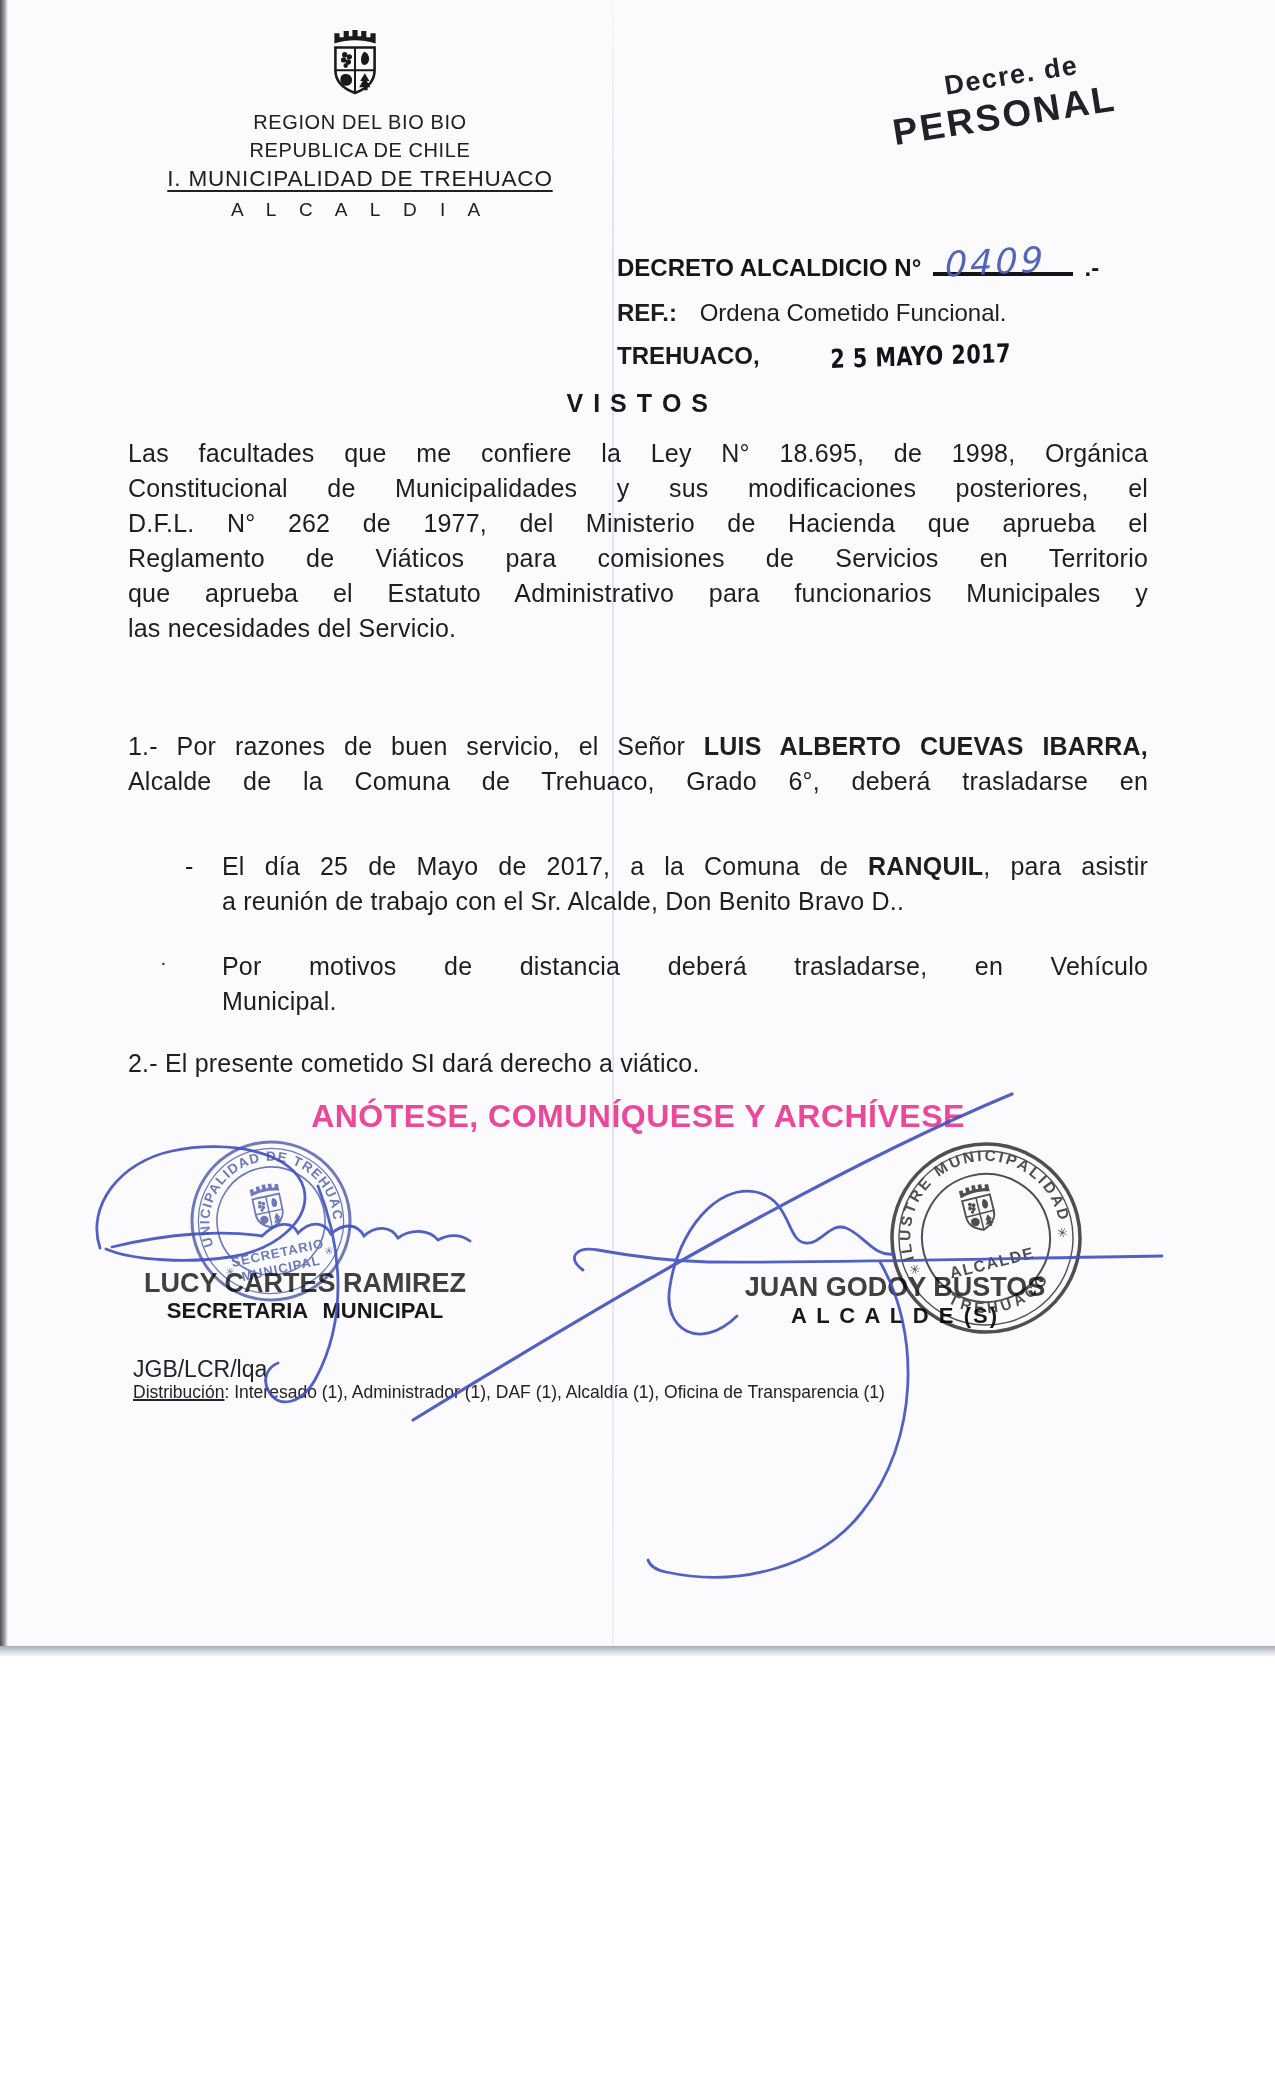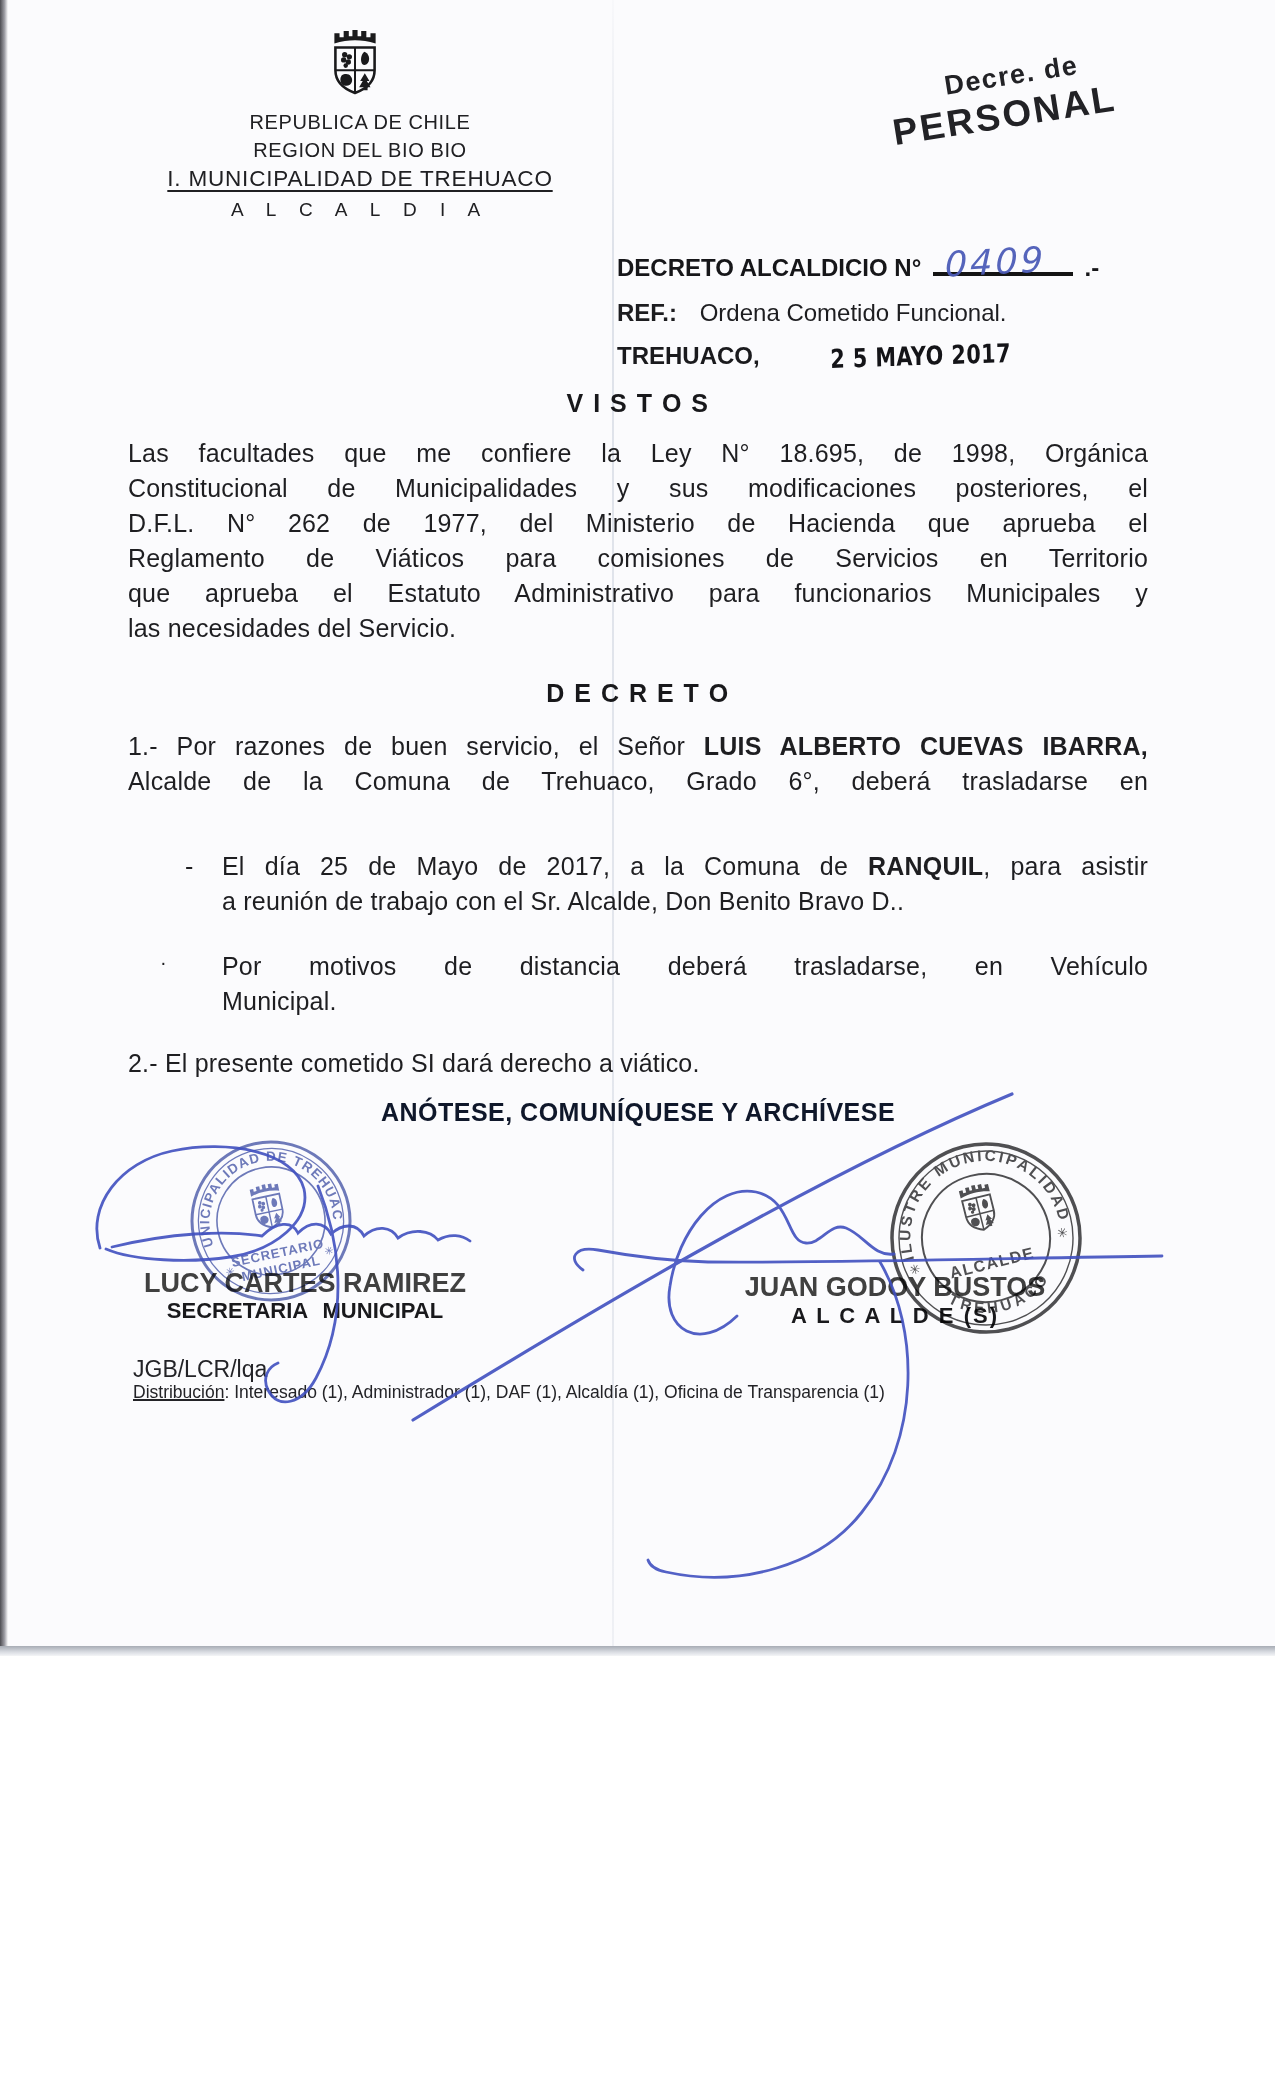--- a/index.html
+++ b/index.html
@@ -45,21 +45,21 @@
   .body-block{position:absolute;left:128px;width:1020px;font-size:25px;line-height:35px;
               color:#1e1e21;z-index:2;letter-spacing:0.2px;margin-top:13px;}
   .jl{text-align:justify;text-align-last:justify;}
   .nl{text-align:left;}
   .b{font-weight:bold;}
   .ind{padding-left:94px;position:relative;}
   .marker-dash{position:absolute;left:57px;top:0;}
   .marker-dot{position:absolute;left:32px;top:-4px;font-size:20px;}
 
   .closing{position:absolute;left:128px;top:1098px;width:1020px;text-align:center;
-           font-weight:bold;font-size:25px;letter-spacing:0.5px;color:#0f172a;z-index:2;}
+           font-weight:bold;font-size:32px;letter-spacing:0.5px;color:#ec4899;z-index:2;}
 
   .sig-name{position:absolute;text-align:center;font-weight:bold;font-size:27px;color:#404040;z-index:2;}
   .sig-title{position:absolute;text-align:center;font-weight:bold;font-size:22px;color:#19191c;z-index:2;}
   .stamp-svg{position:absolute;z-index:3;mix-blend-mode:multiply;pointer-events:none;}
   .sig-svg{position:absolute;left:0;top:0;z-index:4;pointer-events:none;}
 
   .footer-initials{position:absolute;left:133px;top:1356px;font-size:23px;color:#232327;z-index:2;}
   .footer-dist{position:absolute;left:133px;top:1382px;font-size:17.5px;color:#232327;z-index:2;white-space:nowrap;}
   .footer-dist .u{text-decoration:underline;text-decoration-thickness:1.5px;}
 </style>
@@ -91,22 +91,22 @@
         </g>
       </symbol>
     </defs>
   </svg>
 
   <svg class="emblem" viewBox="0 0 64 72">
     <use href="#escudo"></use>
   </svg>
 
   <div class="hdr">
+    <div class="hdr-line">REGION DEL BIO BIO</div>
     <div class="hdr-line">REPUBLICA DE CHILE</div>
-    <div class="hdr-line">REGION DEL BIO BIO</div>
     <div class="hdr-muni">I. MUNICIPALIDAD DE TREHUACO</div>
     <div class="hdr-alc">A L C A L D I A</div>
   </div>
 
   <div class="pstamp">
     <div class="pstamp-l1">Decre. de</div>
     <div class="pstamp-l2">PERSONAL</div>
   </div>
 
   <div class="dline">
@@ -128,21 +128,20 @@
   <div class="h-center" style="top:389px">V I S T O S</div>
   <div class="body-block" style="top:423px">
     <div class="jl">Las facultades que me confiere la Ley N° 18.695, de 1998, Orgánica</div>
     <div class="jl">Constitucional de Municipalidades y sus modificaciones posteriores, el</div>
     <div class="jl">D.F.L. N° 262 de 1977, del Ministerio de Hacienda que aprueba el</div>
     <div class="jl">Reglamento de Viáticos para comisiones de Servicios en Territorio</div>
     <div class="jl">que aprueba el Estatuto Administrativo para funcionarios Municipales y</div>
     <div class="nl">las necesidades del Servicio.</div>
   </div>
 
-  <div class="h-center" style="top:679px">D E C R E T O</div>
 
   <div class="body-block" style="top:716px">
     <div class="jl"><span>1.- Por razones de buen servicio, el Señor </span><span class="b">LUIS ALBERTO CUEVAS IBARRA</span><span class="b">,</span></div>
     <div class="jl">Alcalde de la Comuna de Trehuaco, Grado 6°, deberá trasladarse en</div>
   </div>
 
   <div class="body-block" style="top:836px">
     <div class="jl ind"><span class="marker-dash">-</span><span>El día 25 de Mayo de 2017, a la Comuna de </span><span class="b">RANQUIL</span><span>, para asistir</span></div>
     <div class="nl ind">a reunión de trabajo con el Sr. Alcalde, Don Benito Bravo D..</div>
   </div>

